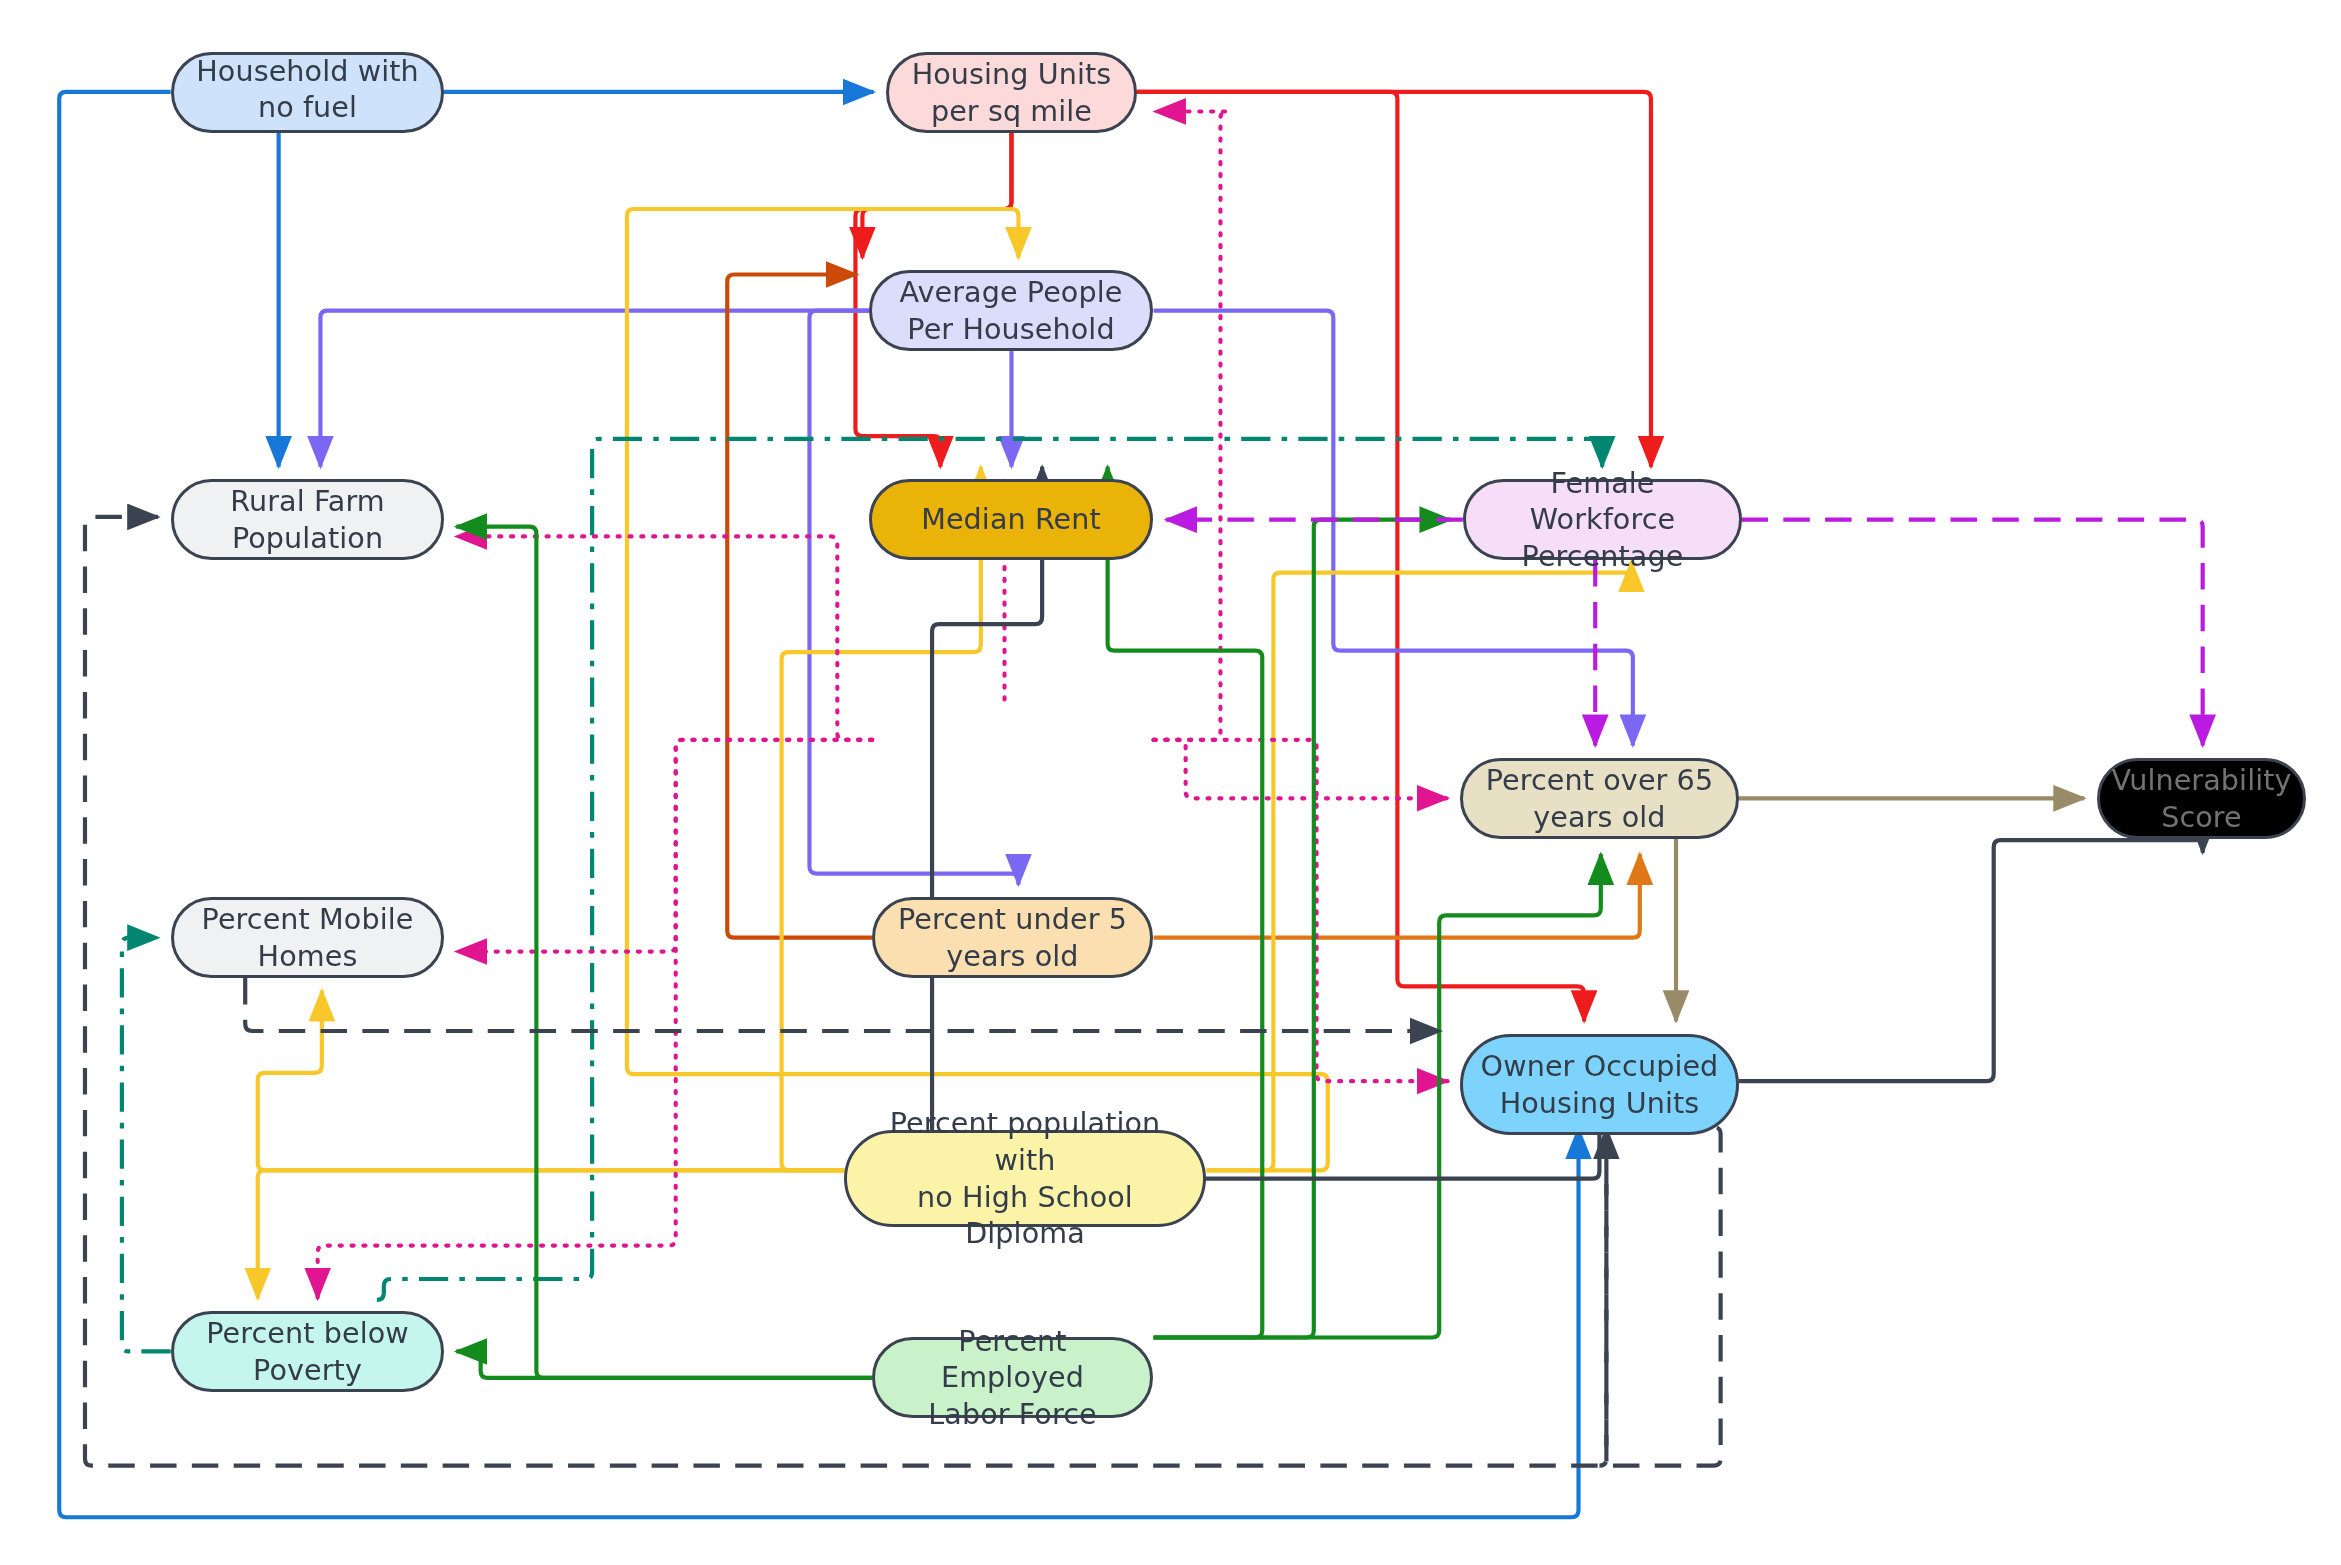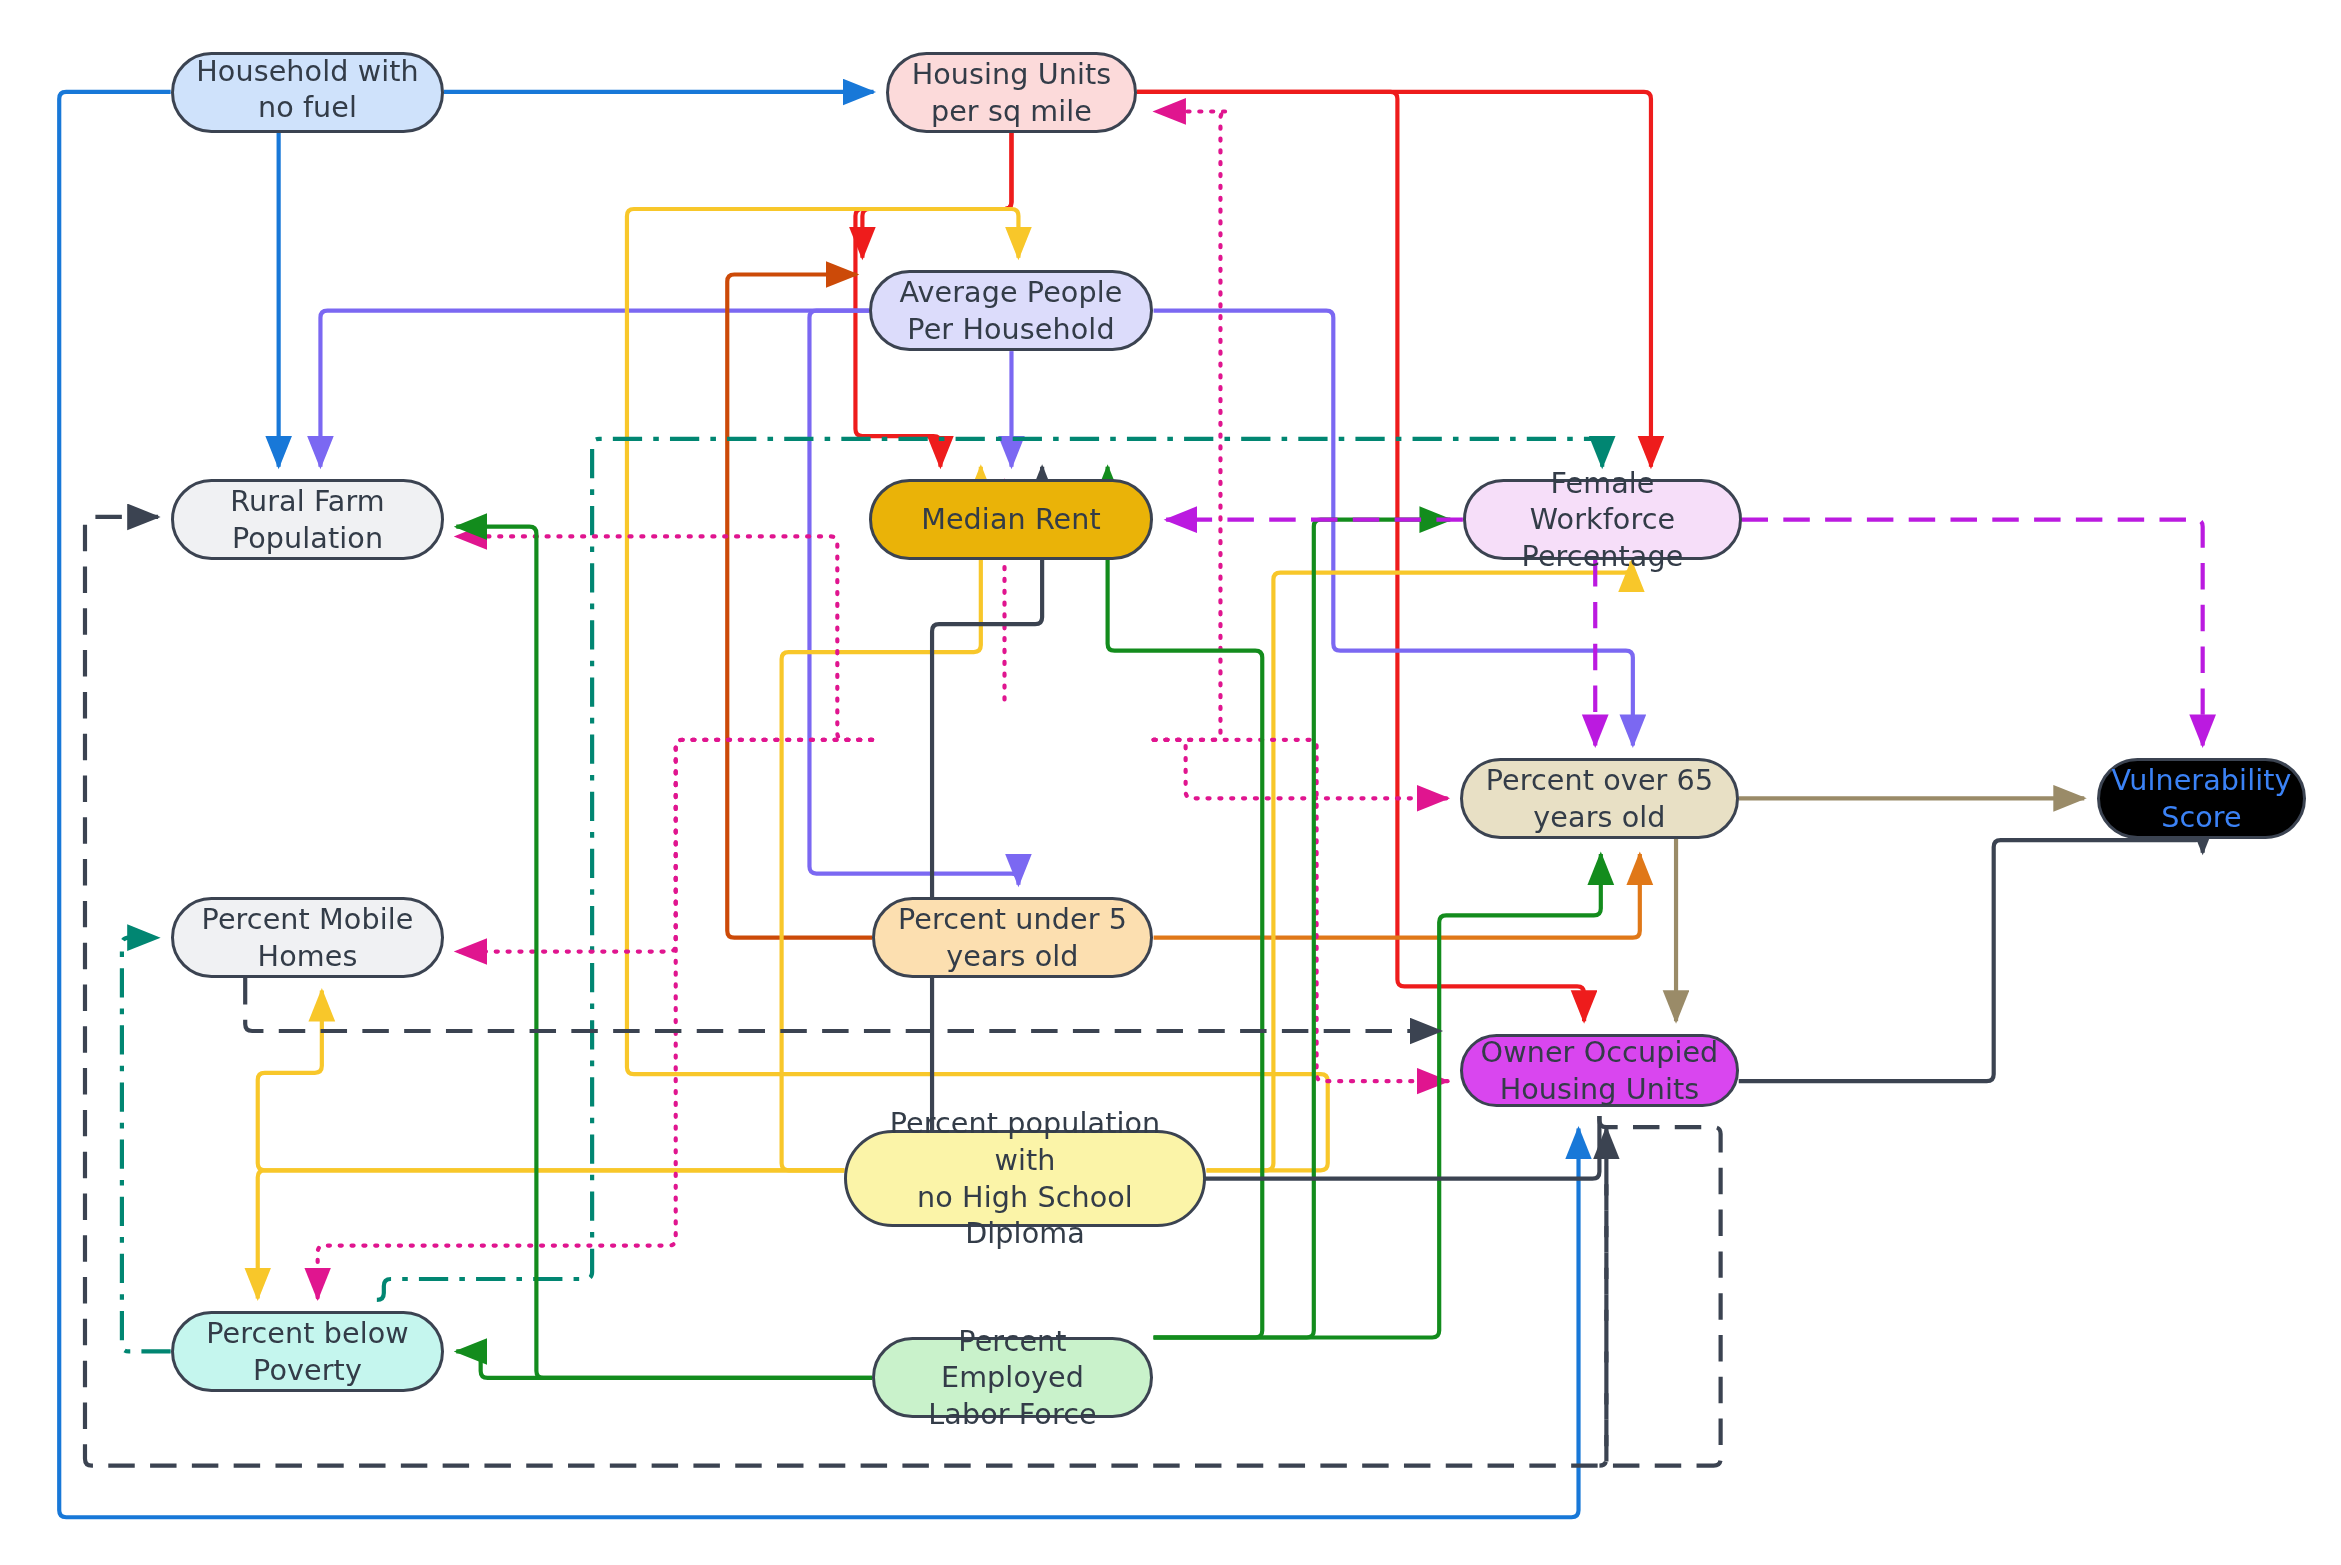--- a/index.html
+++ b/index.html
@@ -4,21 +4,21 @@
 <style>
   html,body{margin:0;padding:0;background:#ffffff;}
   body{font-family:"DejaVu Sans", sans-serif;}
   #stage{position:relative;width:2342px;height:1566px;background:#ffffff;overflow:hidden;}
   #edges{position:absolute;left:0;top:0;width:2342px;height:1566px;}
   .node{position:absolute;box-sizing:border-box;display:flex;align-items:center;justify-content:center;
         text-align:center;border:3.5px solid #3b4351;border-radius:6965px;color:#333c48;
         font-size:28.6px;line-height:1.28;letter-spacing:0.1px;padding:4.2px 12.5px;
         font-family:"DejaVu Sans", sans-serif;}
   .node span{display:block;white-space:pre-line;}
-  .node.dark{color:#3b82f6;}
+  .node.dark{color:#737373;}
 </style>
 </head>
 <body>
 
 <div id="stage">
 
   <svg id="edges" viewBox="0 0 3362 2248" xmlns="http://www.w3.org/2000/svg">
     <defs>
       <marker id="ah-blue" markerWidth="9" markerHeight="9" refX="7.4" refY="3.2" orient="auto">
           <path d="M0,0 L8,3.2 L0,6.4 z" fill="#1878d8"></path>
@@ -159,21 +159,21 @@
   <div class="node" style="left:872px;top:897px;width:281px;height:81px;background:#fcdfb0;">
     <span>Percent under 5
 years old</span>
   </div>
 
   <div class="node dark" style="left:2097px;top:758px;width:209px;height:81px;background:#000000;">
     <span>Vulnerability
 Score</span>
   </div>
 
-  <div class="node" style="left:1460px;top:1034px;width:279px;height:73px;background:#d946ef;">
+  <div class="node" style="left:1460px;top:1034px;width:279px;height:101px;background:#7dd3fc;">
     <span>Owner Occupied
 Housing Units</span>
   </div>
 
   <div class="node" style="left:844px;top:1130px;width:362px;height:97px;background:#fbf4a8;">
     <span>Percent population with
 no High School Diploma</span>
   </div>
 
   <div class="node" style="left:171px;top:1311px;width:273px;height:81px;background:#c5f6ee;">

